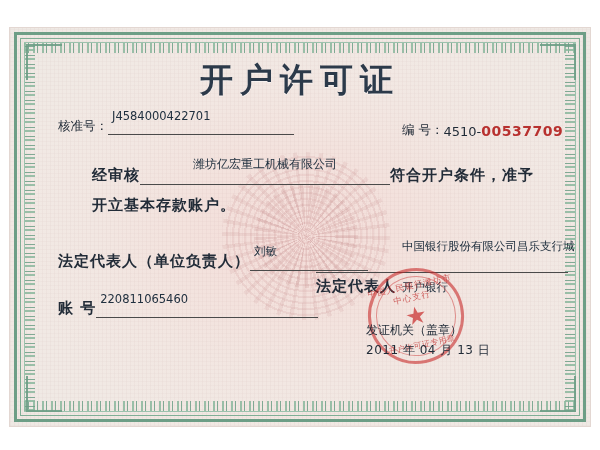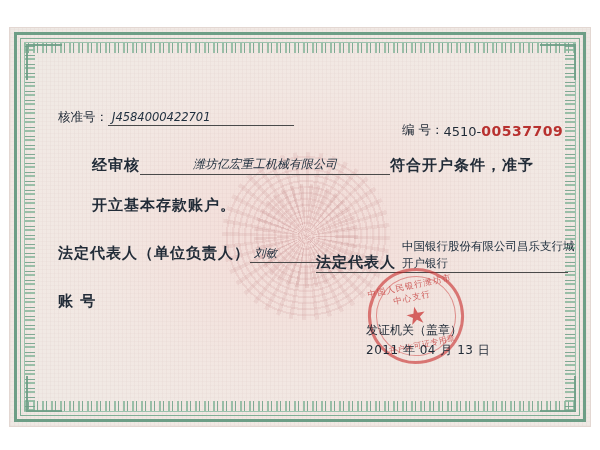--- a/index.html
+++ b/index.html
@@ -178,22 +178,21 @@
   }
   .lbl-big {
     font-size: 15px;
     font-weight: bold;
     letter-spacing: 1px;
   }
   .val {
     font-family: "DejaVu Sans", sans-serif;
     font-size: 11.5px;
     color: #20303f;
-    padding: 0 4px 1px 4px;
-    font-style: italic;
+    padding: 0 4px 11px 4px;
   }
   .uline {
     border-bottom: 1px solid #4a4a4a;
     min-height: 15px;
     display: inline-block;
     box-sizing: border-box;
   }
 
   
   #row-approval { left: 58px; top: 109px; }
@@ -229,20 +228,21 @@
 
   #row-bank { left: 316px; top: 238px; }
   .bank-lines {
     display: flex;
     flex-direction: column;
     font-family: "DejaVu Sans", sans-serif;
     font-size: 11.5px;
     color: #20303f;
     line-height: 17px;
     padding-left: 6px;
+    gap: 24px;
   }
   .bank-underline {
     position: absolute;
     left: 316px;
     top: 272px;
     width: 252px;
     border-bottom: 1px solid #4a4a4a;
   }
 
   
@@ -338,20 +338,21 @@
   <div class="border-inner2"></div>
   <div class="lace lace-top"></div>
   <div class="lace lace-bottom"></div>
   <div class="lace lace-left"></div>
   <div class="lace lace-right"></div>
   <div class="corner tl"></div>
   <div class="corner tr"></div>
   <div class="corner bl"></div>
   <div class="corner br"></div>
 
+  <div class="title">开户许可证</div>
 
   <div class="row" id="row-approval">
     <span class="lbl">核准号：</span>
     <span class="val uline">J4584000422701</span>
   </div>
 
   <div class="row" id="row-serial">
     <span class="lbl">编 号：</span>
     <span class="serial-pre">4510-</span>
     <span class="serial-num">00537709</span>
@@ -376,20 +377,21 @@
     <span class="lbl lbl-big">法定代表人</span>
     <span class="bank-lines">
       <span>中国银行股份有限公司昌乐支行城</span>
       <span>开户银行</span>
     </span>
   </div>
   <div class="bank-underline"></div>
 
   <div class="row" id="row-account">
     <span class="lbl lbl-big">账 号</span>
+    <span class="val uline">220811065460</span>
   </div>
 
   <div class="seal">
     <div class="seal-inner-ring"></div>
     <div class="seal-text-top">中国人民银行潍坊市中心支行</div>
     <div class="seal-star">★</div>
     <div class="seal-text-bottom">开户许可证专用章</div>
   </div>
 
   <div class="issuer">发证机关（盖章）</div>

